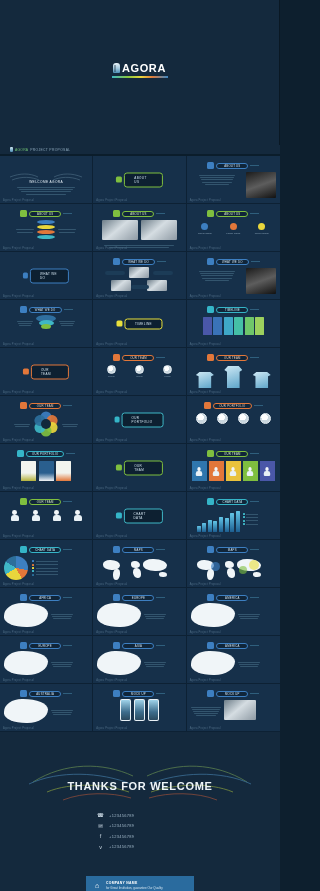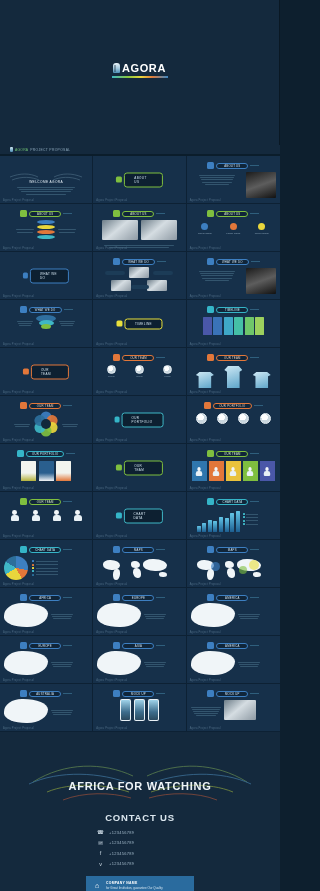--- a/index.html
+++ b/index.html
@@ -951,24 +951,23 @@
     <svg width="230" height="46" viewBox="0 0 230 46" fill="none">
       <path d="M8 22 C40 2, 78 2, 108 16" stroke="#5b7f4e" stroke-width=".8" fill="none"></path>
       <path d="M4 24 C34 10, 76 12, 106 24" stroke="#3b6e96" stroke-width=".8" fill="none"></path>
       <path d="M22 32 C46 22, 80 24, 104 32" stroke="#7a8f3e" stroke-width=".8" fill="none"></path>
       <path c="" d="M38 40 C58 32, 86 32, 106 38" stroke="#8a4a3a" stroke-width=".8" fill="none"></path>
       <path d="M222 22 C190 2, 152 2, 122 16" stroke="#5b7f4e" stroke-width=".8" fill="none"></path>
       <path d="M226 24 C196 10, 154 12, 124 24" stroke="#3b6e96" stroke-width=".8" fill="none"></path>
       <path d="M208 32 C184 22, 150 24, 126 32" stroke="#7a8f3e" stroke-width=".8" fill="none"></path>
       <path d="M192 40 C172 32, 144 32, 124 38" stroke="#8a4a3a" stroke-width=".8" fill="none"></path>
     </svg>
-    <div class="thanks">AFRICA FOR WATCHING</div>
-  </div>
-
-  <div class="contact-title">CONTACT US</div>
+    <div class="thanks">THANKS FOR WELCOME</div>
+  </div>
+
 
   <div class="contact-list" id="contact-list">
   <div class="contact-row">
     <span class="contact-ico">☎</span>
     <span class="contact-val">+123456789</span>
   </div>
   <div class="contact-row">
     <span class="contact-ico">✉</span>
     <span class="contact-val">+123456789</span>
   </div>

